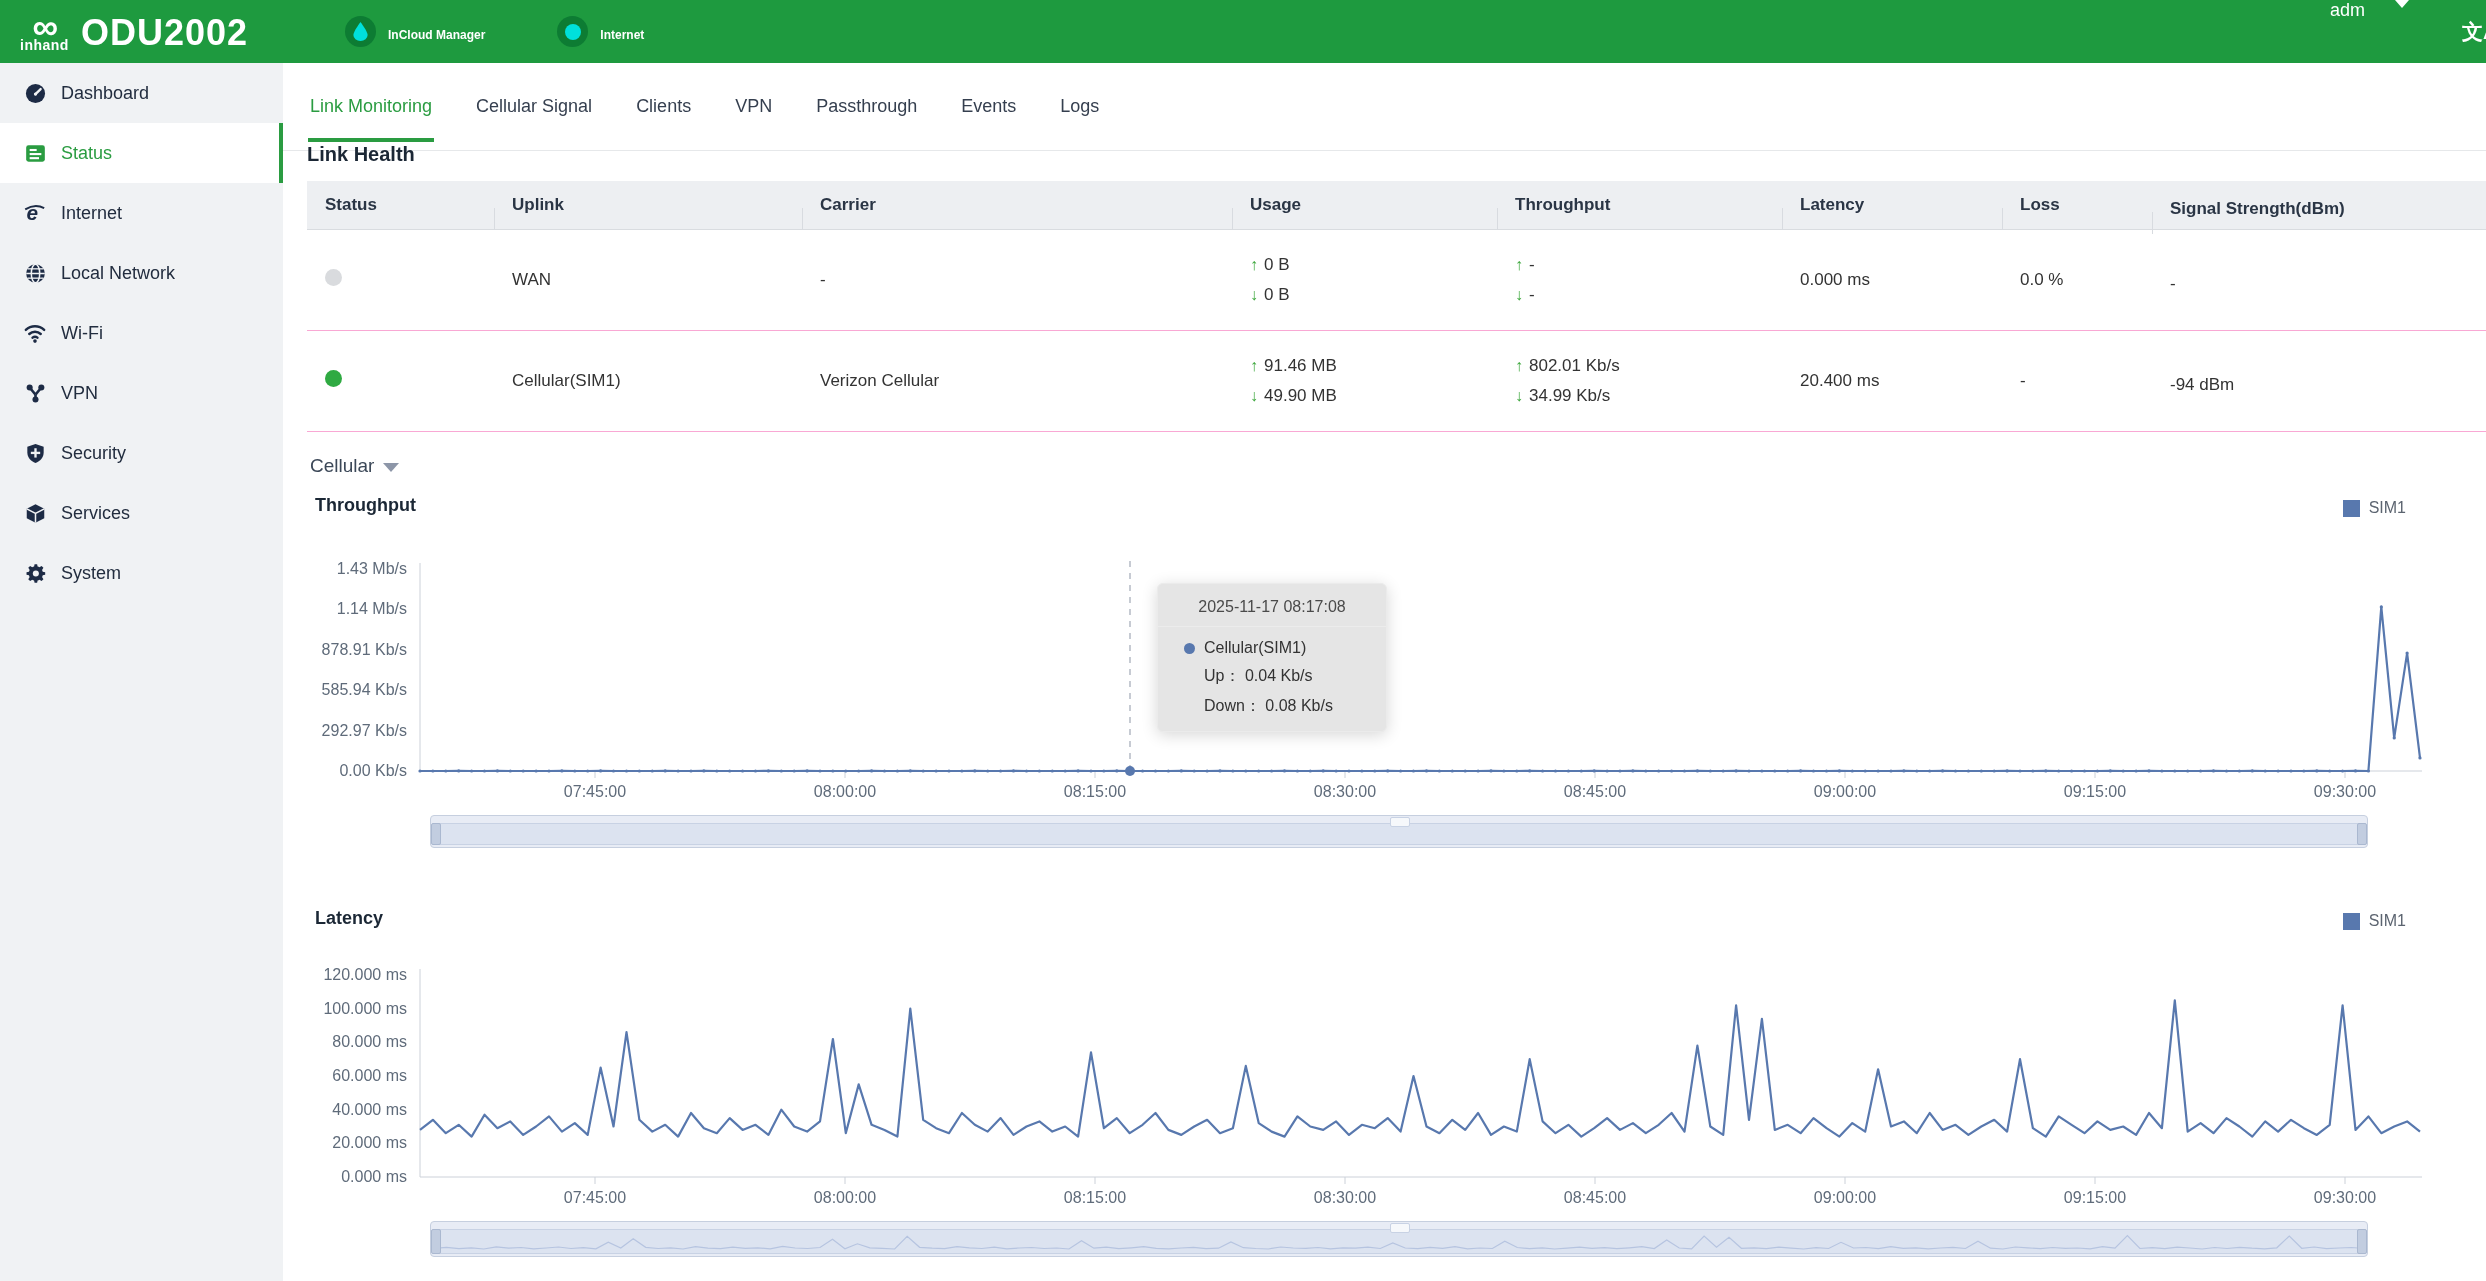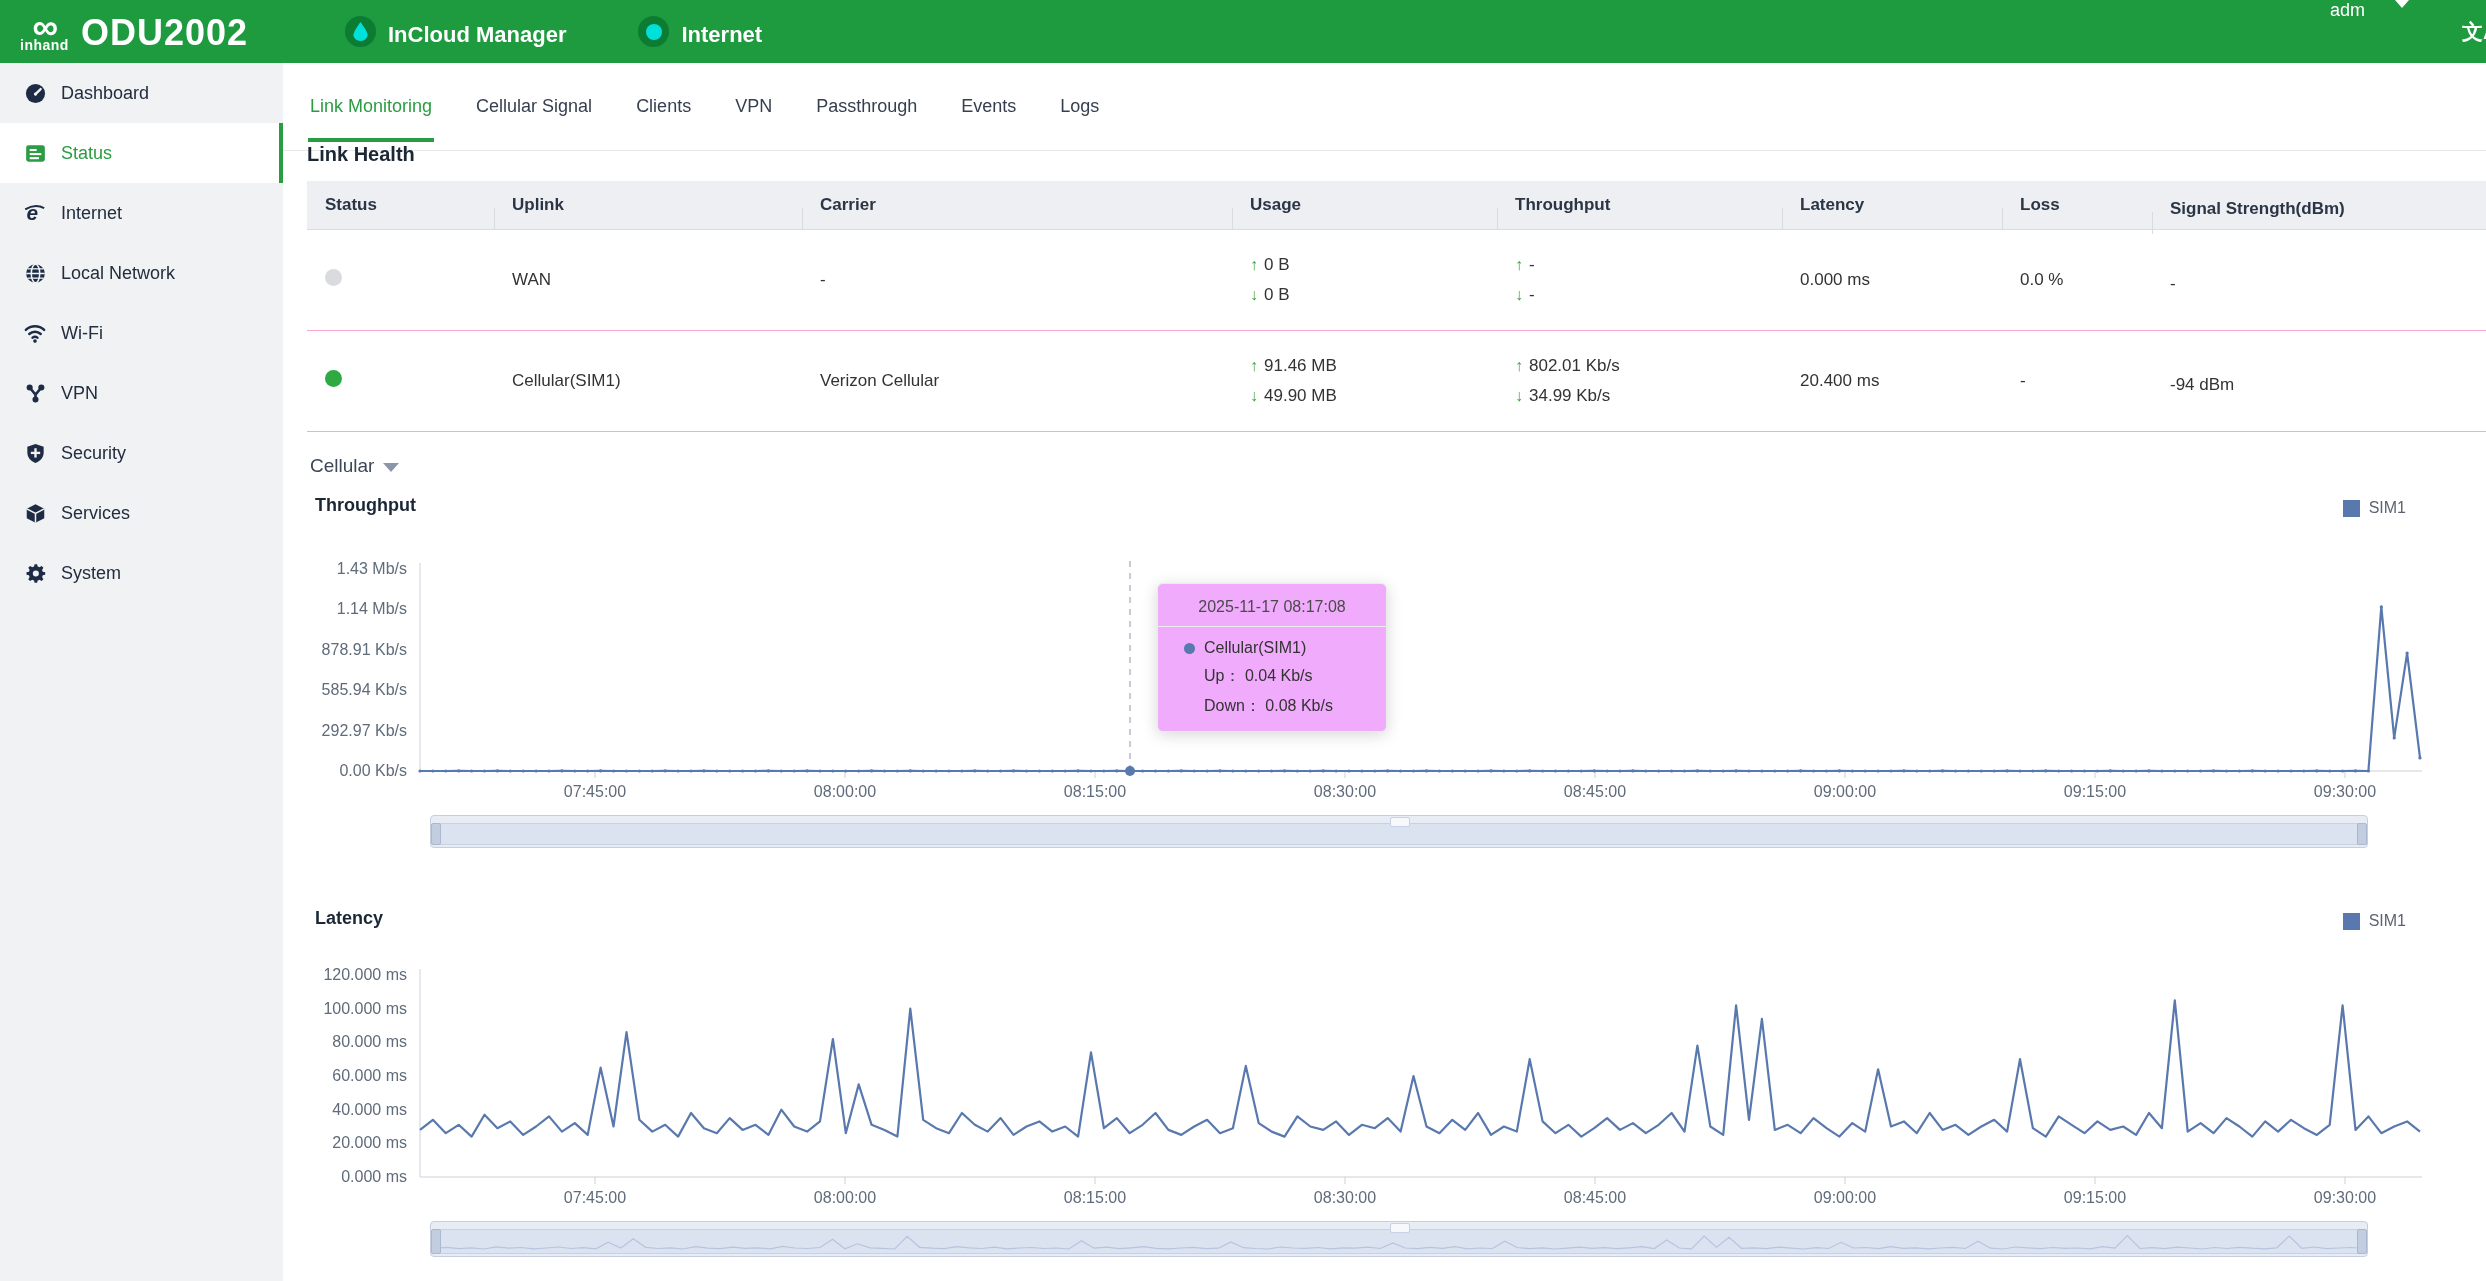--- a/index.html
+++ b/index.html
@@ -12,21 +12,21 @@
   .topbar{position:absolute;left:0;top:0;width:2486px;height:63px;background:#1e9a3f;display:flex;align-items:center;}
   .logo{display:flex;align-items:flex-end;margin-left:20px;color:#fff;}
   .logo-swirl{display:flex;flex-direction:column;align-items:center;line-height:0.75;}
   .logo-inf{font-size:36px;font-weight:bold;letter-spacing:-2px;}
   .logo-sub{font-size:14px;font-weight:bold;letter-spacing:0.5px;}
   .logo-model{font-size:36px;font-weight:bold;margin-left:12px;letter-spacing:1px;line-height:1;transform:scaleY(1.05);}
   .badges{position:absolute;left:345px;top:0;height:63px;display:flex;align-items:center;gap:72px;}
   .badge{display:flex;align-items:center;gap:12px;}
   .badge-circ{width:31px;height:31px;border-radius:50%;background:#0d7c33;display:flex;align-items:center;justify-content:center;}
   .badge-dot{width:16px;height:16px;border-radius:50%;background:#00e0db;}
-  .badge-label{color:#fff;font-size:22px;font-weight:bold;margin-top:6px;}
+  .badge-label{color:#fff;font-size:12px;font-weight:bold;margin-top:6px;}
   .usermenu{position:absolute;left:2330px;top:0;height:45px;display:flex;align-items:flex-start;gap:30px;color:#fff;}
   .user-name{font-size:18px;}
   .caret-down-w{width:0;height:0;border-left:7px solid transparent;border-right:7px solid transparent;border-top:8px solid #ffffff;}
   .lang{position:absolute;left:2462px;top:0;height:63px;display:flex;align-items:center;color:#fff;font-size:21px;font-weight:bold;white-space:nowrap;}
   
   .sidebar{position:absolute;left:0;top:63px;width:283px;height:1218px;background:#f0f2f4;}
   .side-item{position:relative;height:60px;display:flex;align-items:center;padding-left:24px;gap:15px;color:#222d3f;font-size:18px;cursor:pointer;}
   .side-item .sicon{width:22px;height:22px;display:flex;align-items:center;justify-content:center;color:#1d2b45;flex:0 0 22px;}
   .side-item.active{background:#ffffff;color:#2a9c41;}
   .side-item.active .sicon{color:#2a9c41;}
@@ -51,21 +51,21 @@
   .updown div{line-height:1.75;}
   .arr{color:#3fa83f;margin-right:6px;font-size:16px;}
   
   .selector{position:absolute;left:27px;top:392px;display:flex;align-items:center;gap:9px;font-size:19px;color:#3c4858;cursor:pointer;}
   .caret-down-g{width:0;height:0;border-left:8px solid transparent;border-right:8px solid transparent;border-top:9px solid #8d96a8;margin-top:3px;}
   .chart-title{position:absolute;left:32px;font-size:18px;font-weight:bold;color:#1b2735;}
   .legend{position:absolute;right:80px;display:flex;align-items:center;gap:9px;font-size:16px;color:#5c6470;}
   .legend .sw{width:17px;height:17px;display:inline-block;}
   .chart-svg{position:absolute;left:0;}
   
-  .tooltip{position:absolute;left:874px;top:520px;width:228px;background:#f0abfc;border:1px solid #ebebeb;border-radius:6px;
+  .tooltip{position:absolute;left:874px;top:520px;width:228px;background:#e5e5e5;border:1px solid #ebebeb;border-radius:6px;
     box-shadow:0 3px 16px rgba(0,0,0,0.16);padding:12px 0 14px 0;z-index:5;}
   .tt-time{font-size:16px;color:#4a4a4a;text-align:center;padding:2px 0 10px 0;}
   .tt-sep{height:1px;background:#ececec;}
   .tt-row{display:flex;align-items:center;gap:9px;padding:12px 0 0 26px;font-size:16px;color:#333;}
   .tt-dot{width:11px;height:11px;border-radius:50%;background:#5878ae;flex:0 0 11px;}
   .tt-line{padding:9px 0 0 46px;font-size:16px;color:#333;}
   
   .slider{position:absolute;left:147px;width:1938px;border:1px solid #c6cfdf;border-radius:4px;background:#e8ecf5;box-sizing:border-box;}
   .slider .fill{position:absolute;left:3px;right:3px;top:7px;bottom:2px;background:#dce3f0;border:1px solid #c8d2e4;border-radius:3px;}
   .slider .hdl{position:absolute;top:7px;bottom:2px;width:8px;background:#c2cde0;border:1px solid #aab8d0;border-radius:2px;}

